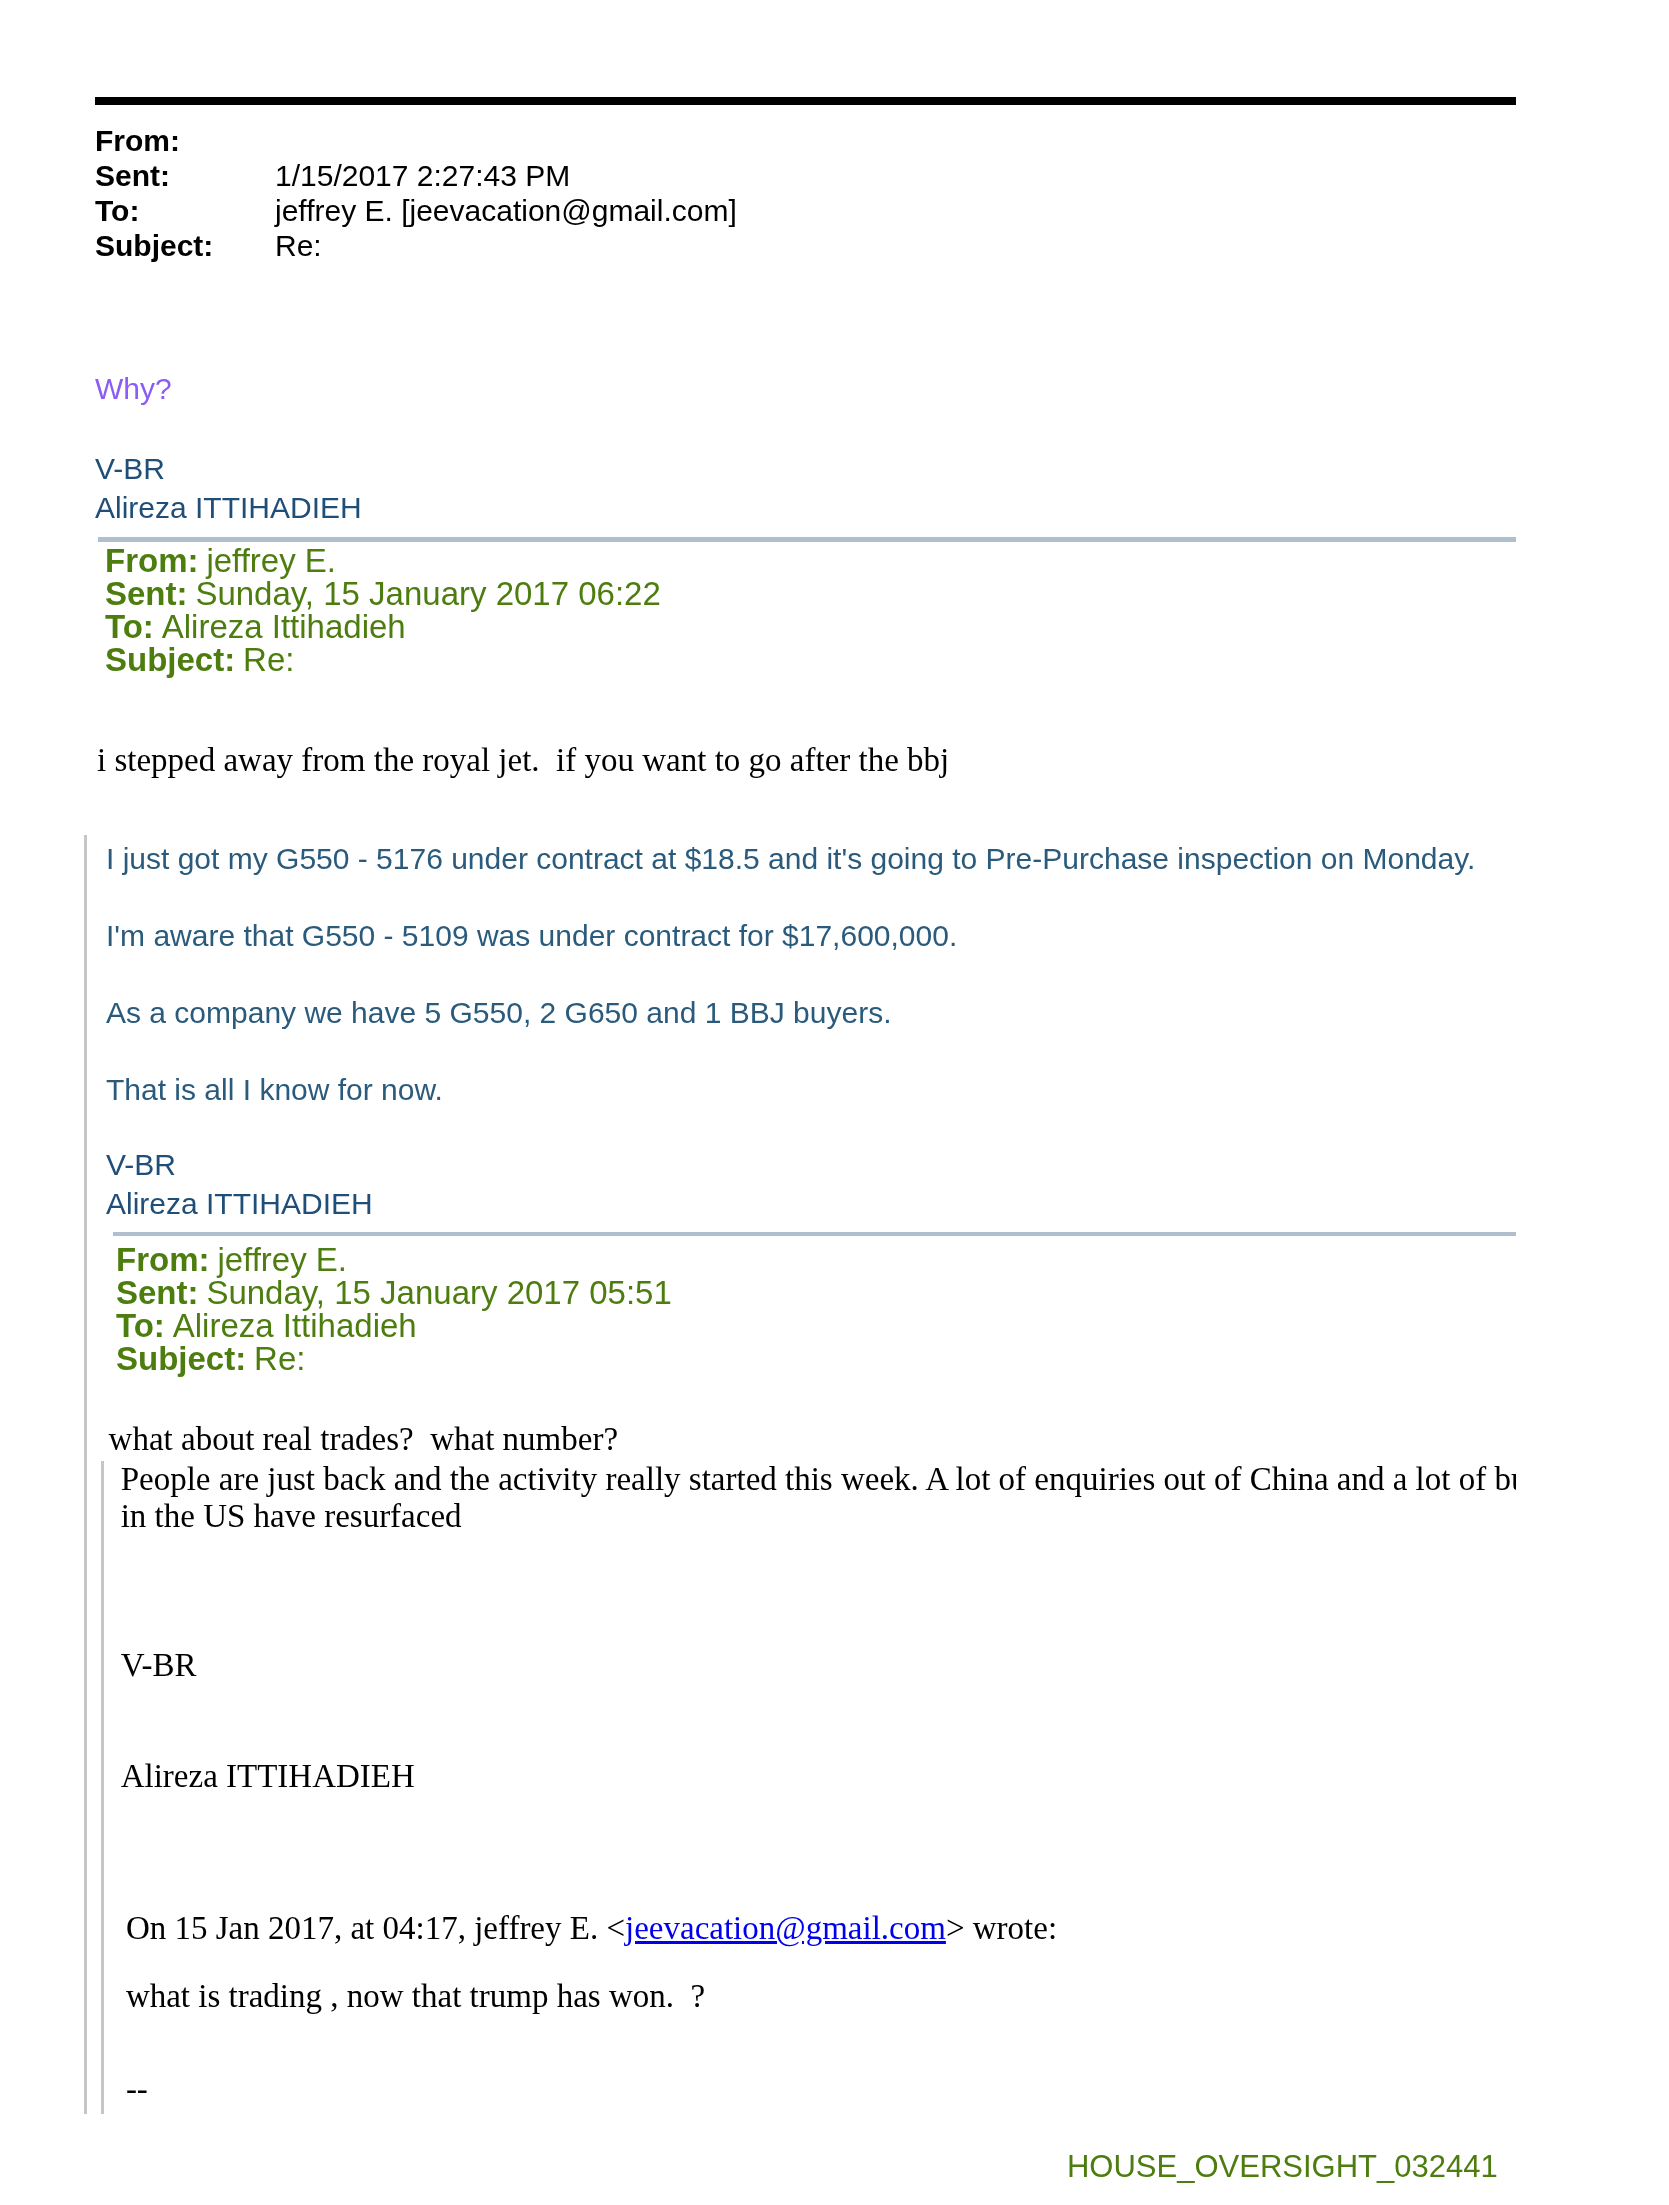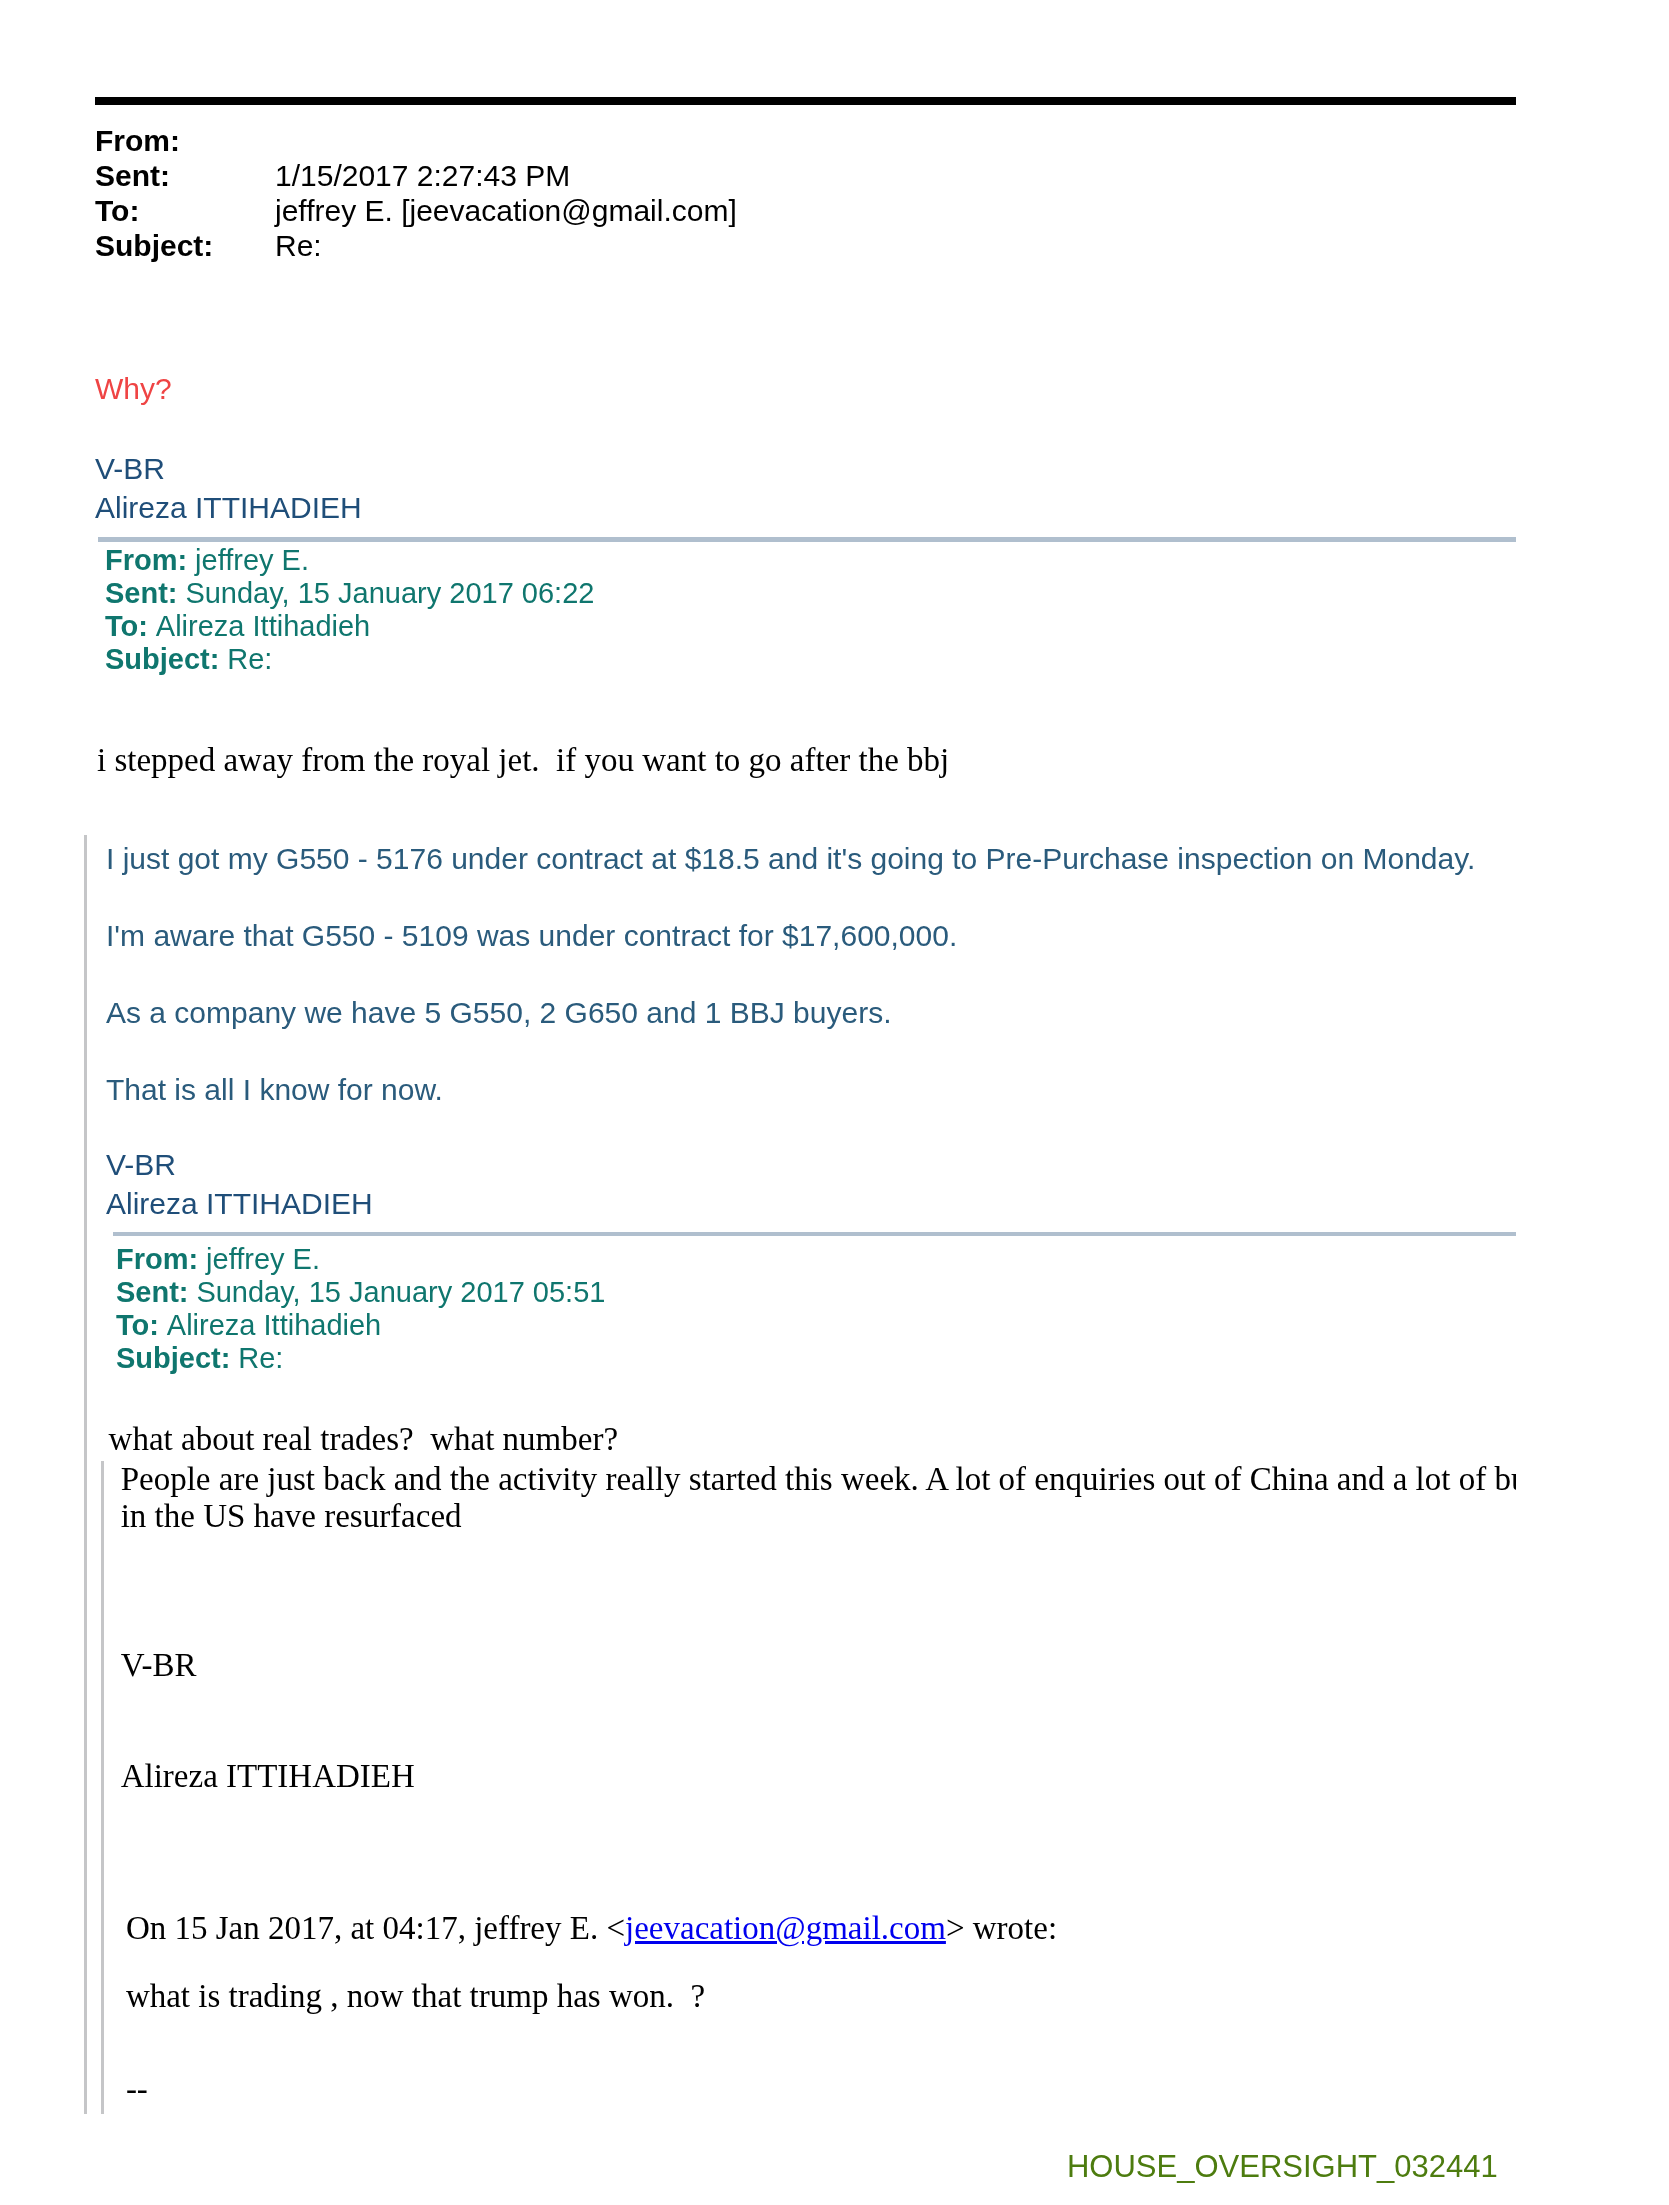--- a/index.html
+++ b/index.html
@@ -12,25 +12,25 @@
   
   .top-rule{position:absolute;left:95px;top:97px;width:1502px;height:7.9px;background:#000000;}
   
   .hdr{position:absolute;left:95px;top:123px;font-size:30px;line-height:35px;}
   .hdr-row{display:flex;}
   .hdr-label{width:180px;font-weight:bold;}
   .hdr-value{white-space:pre-wrap;}
   .hdr-row.importance{margin-top:34px;}
   .redact-hdr{display:inline-block;width:357px;height:31px;background:#000000;vertical-align:-6.5px;}
   
-  .why{position:absolute;left:95px;top:371px;font-size:30px;line-height:35px;color:#ef4444;}
+  .why{position:absolute;left:95px;top:371px;font-size:30px;line-height:35px;color:#8b5cf6;}
   .sig-top{position:absolute;left:95px;top:449px;font-size:30px;line-height:39px;color:#1F4E79;}
   .divider1{position:absolute;left:98px;top:537px;width:1476px;height:4.6px;background:#B0BFCE;}
   
-  .qh{font-size:29px;line-height:33px;color:#0f766e;}
+  .qh{font-size:33px;line-height:33px;color:#4d7c0f;}
   .qh .lbl{font-weight:bold;margin-right:7.9px;}
   .qh1{position:absolute;left:105px;top:544px;}
   .serif{font-family:"Liberation Serif","DejaVu Serif",serif;font-size:33px;white-space:pre-wrap;}
   .msg1{position:absolute;left:97px;top:743px;line-height:34px;}
   .attrib1{position:absolute;left:97px;top:784px;line-height:34px;}
   .redact-inline{display:inline-block;width:445px;height:41px;background:#000000;vertical-align:-23.6px;}
   .redact-inline.r3{width:452px;}
   
   .q1{position:absolute;left:84px;top:835px;width:1524px;box-sizing:border-box;
       border-left:3.9px solid #C5C6C8;}

